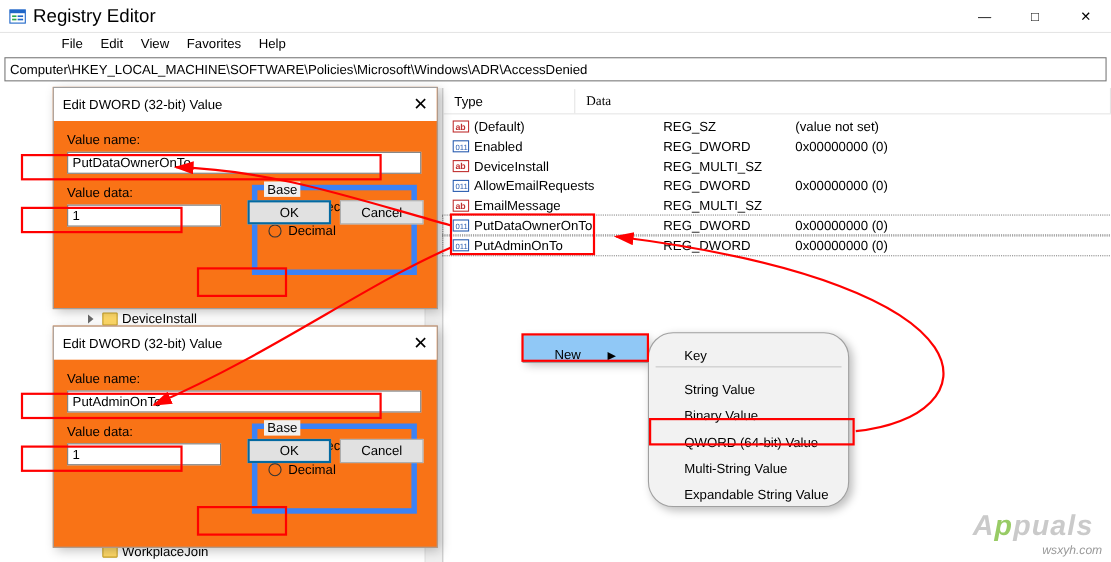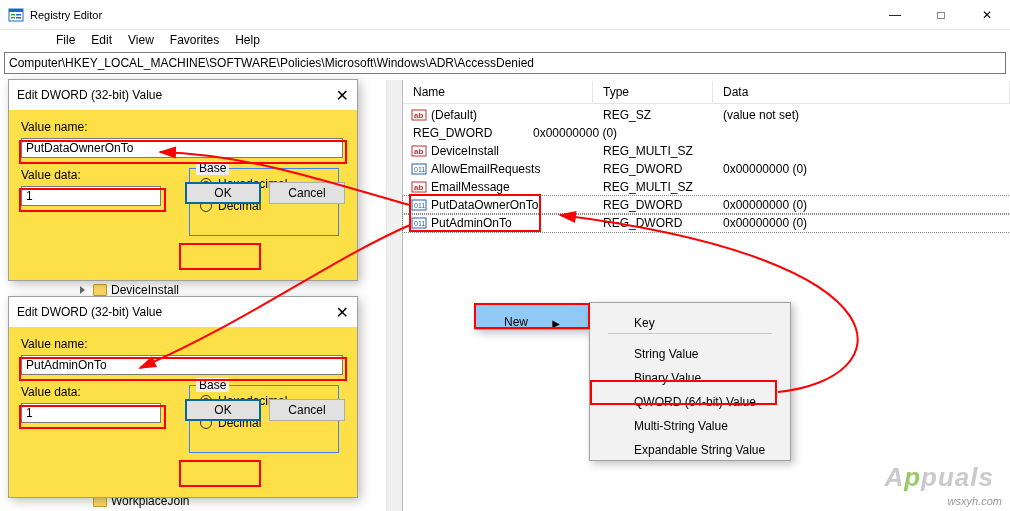--- a/index.html
+++ b/index.html
@@ -1,53 +1,53 @@
 <!DOCTYPE html>
 <html><head>
 <meta charset="utf-8">
 <style>
 * { box-sizing: border-box; font-family: "Segoe UI", Tahoma, sans-serif; }
 body { margin: 0; background: #fff; width: 1010px; height: 511px; position: relative; overflow: hidden; font-size: 12px; }
 
 
 .titlebar { height: 30px; display: flex; align-items: center; border-bottom: 1px solid #e5e5e5; }
 .titlebar .app-icon { width: 16px; height: 16px; margin: 0 6px 0 8px; }
-.titlebar .app-title { flex: 0 0 auto; font-size: 11px; }
+.titlebar .app-title { flex: 0 0 auto; font-size: 17px; }
 .titlebar .spacer { flex: 1; }
 .titlebar .win-btn { width: 46px; height: 30px; display: flex; align-items: center; justify-content: center; font-size: 12px; }
 .menubar { height: 20px; display: flex; align-items: center; padding-left: 6px; gap: 2px; font-size: 12px; margin-left: 43px; }
 .menubar span { padding: 2px 7px; }
 .addressbar { height: 22px; border: 1px solid #7a7a7a; margin: 2px 4px 4px 4px; padding: 2px 4px; font-size: 12px; display: flex; align-items: center; background:#fff; }
 .content { position: absolute; top: 80px; left: 0; right: 0; bottom: 0; display: flex; }
 .tree-col { width: 403px; border-right: 1px solid #bcbcbc; position: relative; }
 .list-col { flex: 1; position: relative; }
 
 
 .list-header { height: 24px; display: flex; border-bottom: 1px solid #e5e5e5; font-size: 12px; align-items:center; }
 .list-header div { padding: 4px 8px 4px 10px; border-right: 1px solid #e5e5e5; }
-.lh-name { width: 190px; } .lh-type { width: 120px; } .lh-data { flex: 1; }
+.lh-name { width: 190px; } .lh-type { width: 120px; } .lh-data { flex: 1; font-family: Liberation Serif, serif; }
 .list-rows { padding-top: 2px; }
 .list-row { height: 18px; display: flex; align-items: center; font-size: 12px; }
 .list-row .ico { width: 16px; height: 16px; margin: 0 4px 0 8px; display:inline-flex;align-items:center;justify-content:center; }
 .col-name { width: 190px; display:flex; align-items:center; }
 .col-type { width: 120px; padding-left:10px; } .col-data { flex: 1; padding-left:10px; }
 .reg-selected { outline:1px dotted #888; }
 
 
 .red-box { position: absolute; border: 2px solid #ff0000; pointer-events: none; }
 
 
-.dialog { position: absolute; width: 350px; height: 202px; background: #fde047; border: 1px solid #9f9f9f; box-shadow: 3px 3px 10px rgba(0,0,0,.25); }
+.dialog { position: absolute; width: 350px; height: 202px; background: #f97316; border: 1px solid #9f9f9f; box-shadow: 3px 3px 10px rgba(0,0,0,.25); margin-left: 40px; }
 .dialog .dlg-title { height: 30px; background:#fff; display:flex; align-items:center; padding:0 8px; font-size:12px; }
 .dialog .dlg-title .x { margin-left:auto; font-size:16px; font-family:Arial; }
 .dialog .body { padding: 10px 12px 8px 12px; position:relative; font-size:12px; }
 .field-label { margin-bottom:4px; }
 .text-input { width: 322px; height:20px; border:1px solid #7a7a7a; background:#fff; padding:2px 4px; font-size:12px; }
 .small-input { width:140px; }
-.base-box { position:absolute; left:180px; top:58px; width:150px; height:68px; border:1px solid #3b82f6; }
+.base-box { position:absolute; left:180px; top:58px; width:150px; height:82px; border:5px solid #3b82f6; }
 .base-box .legend { position:absolute; top:-8px; left:6px; background:#f0f0f0; padding:0 3px; font-size:12px; }
 .radio-row { display:flex; align-items:center; gap:6px; margin:8px 0 0 10px; font-size:12px;}
 .radio { width:12px;height:12px;border:1px solid #333;border-radius:50%;display:inline-flex;align-items:center;justify-content:center;}
 .radio.checked::after{content:"";width:6px;height:6px;background:#333;border-radius:50%;}
 .btn-row { position:absolute; bottom:10px; right:12px; display:flex; gap:8px; }
 .btn { width:76px; height:22px; border:1px solid #adadad; background:#e1e1e1; font-size:12px; display:flex;align-items:center;justify-content:center; }
 .btn.primary { border:2px solid #0369a1; background:#e1e1e1; }
 
 
 .tree-fragment { position:absolute; left:80px; font-size:12px; display:flex; align-items:center; gap:4px; }
@@ -122,39 +122,47 @@
     <div class="tree-fragment" style="top:414px;">
       <span style="width:9px"></span>
       <span class="folder-ico"></span>
       <span>WorkplaceJoin</span>
     </div>
     <div class="scroll-gutter"></div>
   </div>
 
   <div class="list-col">
     <div class="list-header">
-      <div class="lh-name">Name</div>
       <div class="lh-type">Type</div>
       <div class="lh-data">Data</div>
     </div>
     <div class="list-rows" id="rows">
         <div class="list-row">
           <div class="col-name">
             <span class="ico">
               <svg width="16" height="16">
                 <rect x="1" y="3" width="14" height="10" fill="#fff" stroke="#c03030"></rect>
                 <text x="3" y="11" font-size="8" fill="#c03030" font-weight="bold">ab</text>
               </svg>
             </span>
             <span>(Default)</span>
           </div>
           <div class="col-type">REG_SZ</div>
           <div class="col-data">(value not set)</div>
         </div>
         <div class="list-row">
+          <div class="col-name">
+            <span class="ico">
+              <svg width="16" height="16">
+                <rect x="1" y="3" width="14" height="10" fill="#fff" stroke="#2a5db0"></rect>
+                <text x="3" y="11" font-size="7" fill="#2a5db0" font-family="monospace">011</text>
+              </svg>
+            </span>
+            <span>Enabled</span>
+          </div>
           <div class="col-type">REG_DWORD</div>
           <div class="col-data">0x00000000 (0)</div>
         </div>
         <div class="list-row">
           <div class="col-name">
             <span class="ico">
               <svg width="16" height="16">
                 <rect x="1" y="3" width="14" height="10" fill="#fff" stroke="#c03030"></rect>
                 <text x="3" y="11" font-size="8" fill="#c03030" font-weight="bold">ab</text>
               </svg>
@@ -284,21 +292,21 @@
   </div>
 </div>
 
 <div class="ctx" style="left:475px; top:304px; width:114px;">
   <div class="item hl">
     <span>New</span>
     <span class="sub-arrow">▶</span>
   </div>
 </div>
 
-<div class="ctx" style="left:589px; top:302px; width:202px; padding:3px 16px;">
+<div class="ctx" style="left:589px; top:302px; width:183px; padding:3px 4px;border-radius:23px;">
   <div class="item">
       <span>Key</span>
     </div>
   <div style="height:1px;background:#c8c8c8;margin:3px 2px;"></div>
   <div class="item">
       <span>String Value</span>
     </div>
   <div class="item">
       <span>Binary Value</span>
     </div>

